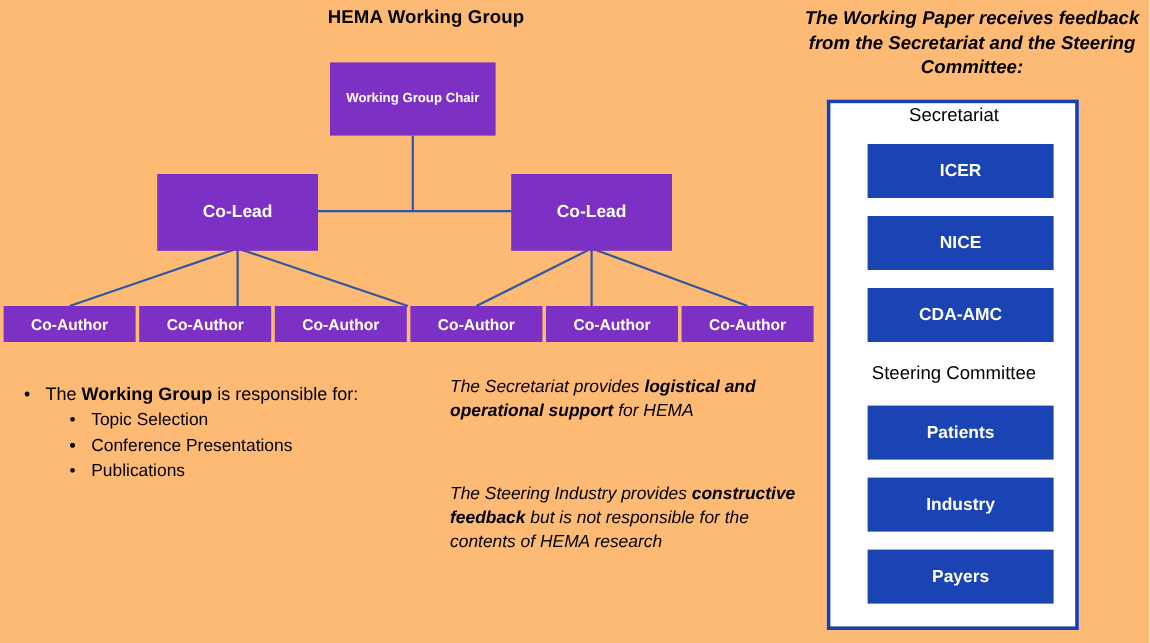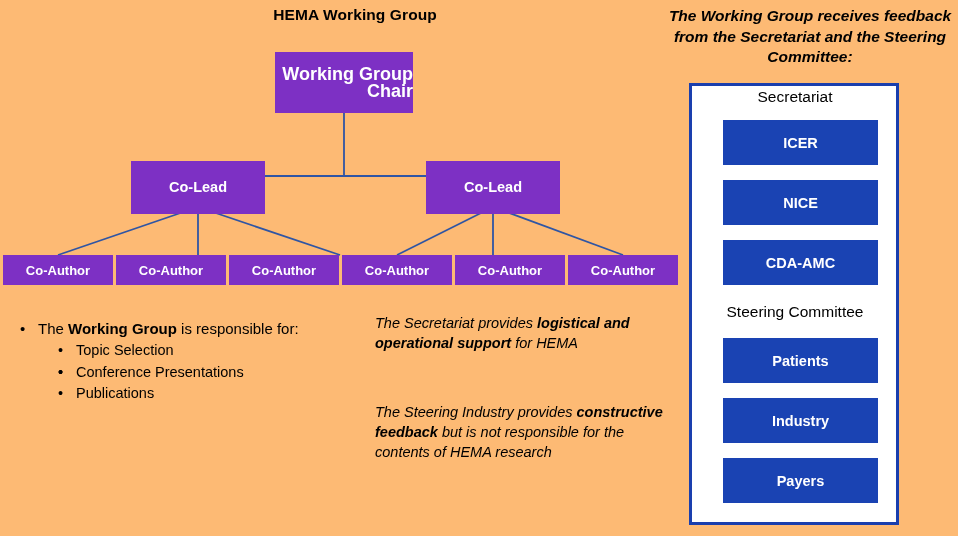--- a/index.html
+++ b/index.html
@@ -46,22 +46,22 @@
     background: #7d30c4;
     color: #ffffff;
     font-weight: bold;
     display: flex;
     align-items: center;
     justify-content: center;
     text-align: center;
     line-height: 17px;
     box-sizing: border-box;
   }
-  .pnode-chair   { left: 275px; top: 52px;  width: 138px; height: 61px; font-size: 18px; text-align: right; }
-  .pnode-colead  { top: 145px; width: 134px; height: 53px; font-size: 14.5px; margin-top: 16px; }
+  .pnode-chair   { left: 275px; top: 52px;  width: 138px; height: 61px; font-size: 11px; }
+  .pnode-colead  { top: 145px; width: 134px; height: 64px; font-size: 14.5px; }
   .pnode-colead.l { left: 131px; }
   .pnode-colead.r { left: 426px; }
   .pnode-author  { top: 255px; width: 110px; height: 30px; font-size: 13px; }
 
   
   .conn-svg { left: 0; top: 0; width: 958px; height: 536px; pointer-events: none; }
 
   
   .bullets {
     left: 10px; top: 318px; width: 345px;
@@ -130,21 +130,21 @@
     height: 45px;
     box-sizing: border-box;
   }
 </style>
 </head>
 <body>
 
 <div id="canvas">
 
   <div class="abs title-left">HEMA Working Group</div>
-  <div class="abs title-right">The Working Group receives feedback from the Secretariat and the Steering Committee:</div>
+  <div class="abs title-right">The Working Paper receives feedback from the Secretariat and the Steering Committee:</div>
 
   <svg class="abs conn-svg" viewBox="0 0 958 536" xmlns="http://www.w3.org/2000/svg">
     <g stroke="#2f55a4" stroke-width="1.8" fill="none">
 
       <line x1="344" y1="113" x2="344" y2="176"></line>
 
       <line x1="265" y1="176" x2="426" y2="176"></line>
 
       <line x1="198" y1="207" x2="58" y2="255"></line>
       <line x1="198" y1="207" x2="198" y2="255"></line>

